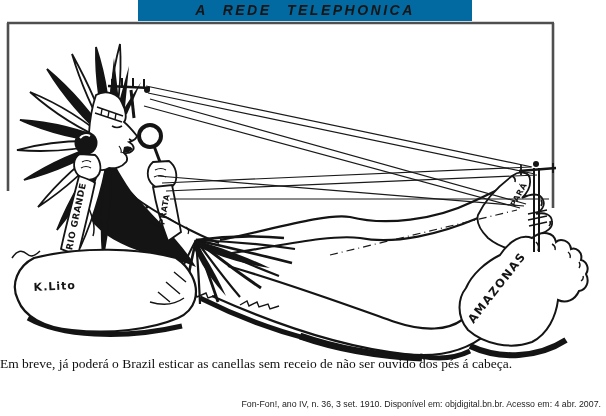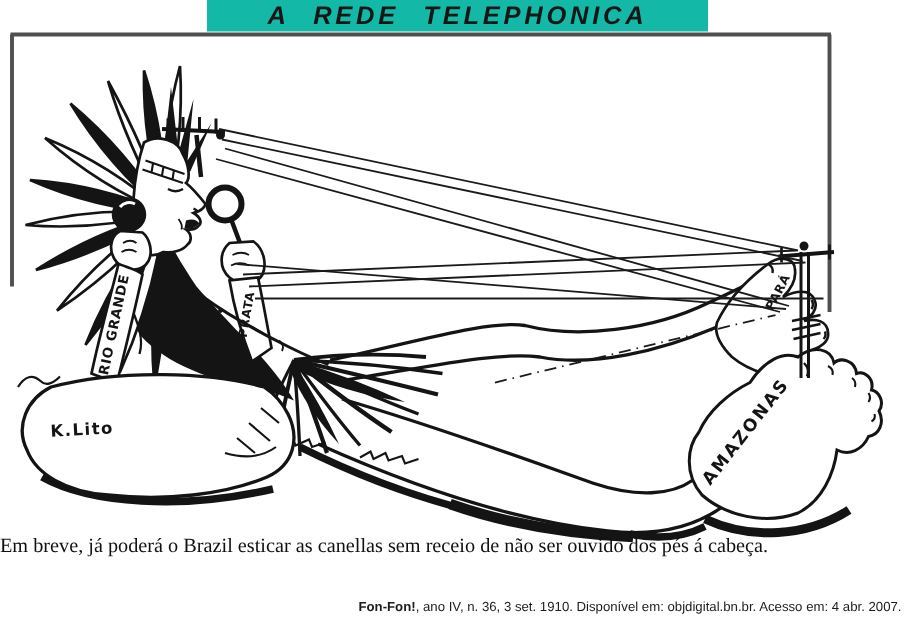--- a/index.html
+++ b/index.html
@@ -1,28 +1,28 @@
 <!DOCTYPE html>
 <html><head>
 <meta charset="utf-8">
 <style>
   html,body{margin:0;padding:0;background:#fff;}
   body{width:606px;height:416px;position:relative;overflow:hidden;
        font-family:"Liberation Sans",sans-serif;color:#111;}
   .stage{position:absolute;inset:0;background:#fff;}
   .title{position:absolute;top:0;left:138px;width:334px;height:21px;
-         background:#14b8a6;text-align:center;line-height:21px;
+         background:#0369a1;text-align:center;line-height:21px;
          font-family:"Liberation Sans",sans-serif;font-weight:bold;font-style:italic;
-         font-size:17px;letter-spacing:2.5px;word-spacing:9px;color:#161616;z-index:3;}
+         font-size:14px;letter-spacing:2.5px;word-spacing:9px;color:#161616;z-index:3;}
   svg.cartoon{position:absolute;top:0;left:0;z-index:2;}
   .caption{position:absolute;top:356px;left:0;width:606px;text-align:left;
            font-family:"Liberation Serif",serif;font-size:13.5px;color:#101010;z-index:4;}
   .citation{position:absolute;top:399px;right:5px;font-size:8.8px;color:#1c1c1c;
             font-family:"Liberation Sans",sans-serif;z-index:4;}
-  .citation b{font-weight:bold;text-align:right;}
+  .citation b{font-weight:normal;text-align:right;}
   text.hand{font-family:"DejaVu Sans",sans-serif;fill:#141414;font-weight:bold;}
 </style>
 </head>
 <body>
 
 <div class="stage">
 
   <div class="title">A REDE TELEPHONICA</div>
 
   <svg class="cartoon" width="606" height="416" viewBox="0 0 606 416">

